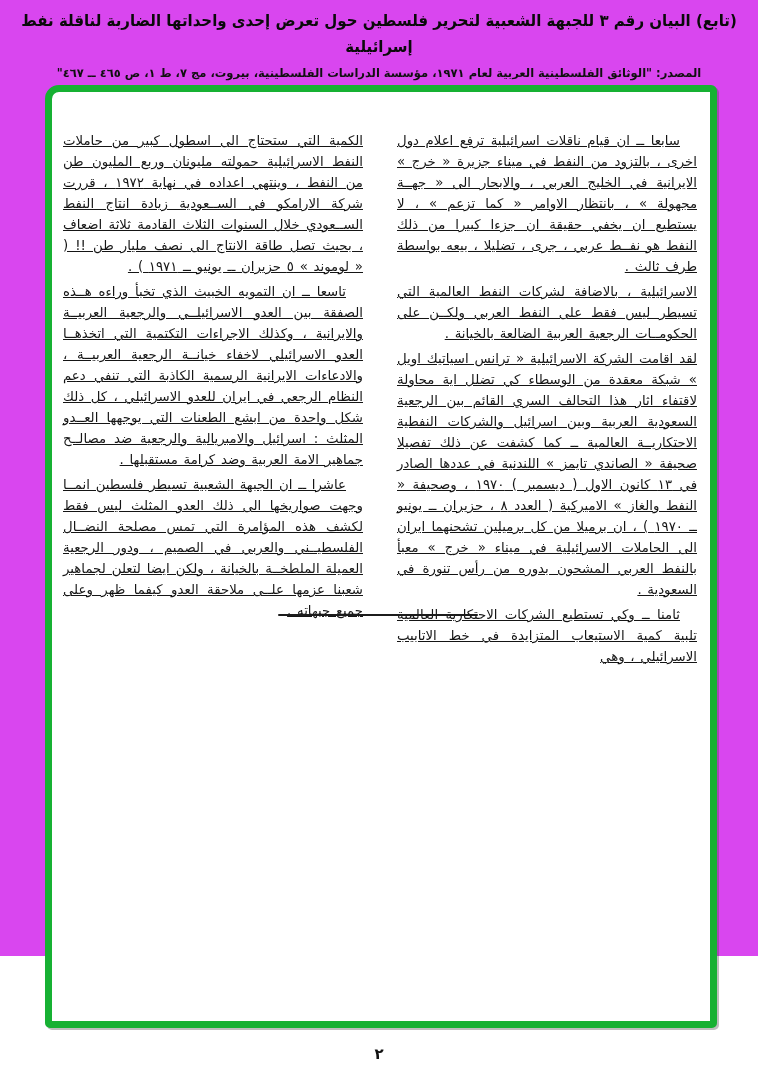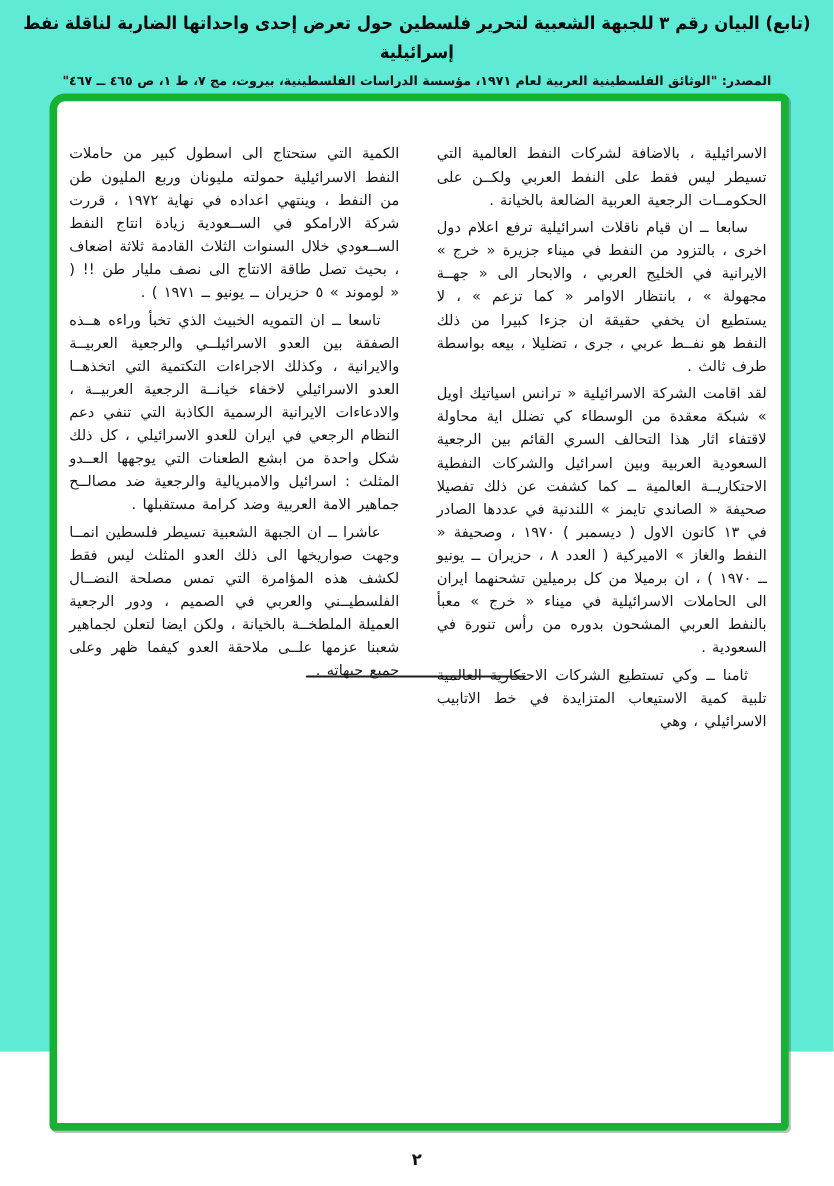--- a/index.html
+++ b/index.html
@@ -8,21 +8,21 @@
     width: 758px;
     height: 1078px;
     background: #ffffff;
     overflow: hidden;
     font-family: "DejaVu Sans", "Liberation Sans", sans-serif;
   }
   .page {
     position: relative;
     width: 758px;
     height: 956px;
-    background: #5eead4;
+    background: #d946ef;
     color: #111;
   }
   
   .doc-header {
     position: absolute;
     top: 10px;
     left: 0;
     width: 758px;
     text-align: center;
     direction: rtl;
@@ -72,20 +72,21 @@
     font-size: 13.3px;
     line-height: 21px;
     color: #151515;
     text-align: justify;
     text-align-last: right;
     word-spacing: 1.5px;
   }
   .text-col p.para {
     margin: 0 0 4px 0;
     padding: 0;
+    text-decoration: underline;
   }
   .text-col p.para.indent {
     text-indent: 17px;
   }
   
   .section-divider {
     position: absolute;
     top: 614px;
     left: 278px;
     width: 200px;
@@ -111,22 +112,22 @@
 <div class="page">
 
   <header class="doc-header">
     <div class="doc-title">(تابع) البيان رقم ٣ للجبهة الشعبية لتحرير فلسطين حول تعرض إحدى واحداتها الضاربة لناقلة نفط إسرائيلية</div>
     <div class="doc-source">المصدر: "الوثائق الفلسطينية العربية لعام ١٩٧١، مؤسسة الدراسات الفلسطينية، بيروت، مج ٧، ط ١، ص ٤٦٥ ــ ٤٦٧"</div>
   </header>
 
   <div class="content-frame" style="border-color: rgb(23, 177, 51);">
     <div class="columns">
       <div class="text-col">
+          <p class="para indent">سابعا ــ ان قيام ناقلات اسرائيلية ترفع اعلام دول اخرى ، بالتزود من النفط في ميناء جزيرة « خرج » الايرانية في الخليج العربي ، والابحار الى « جهــة مجهولة » ، بانتظار الاوامر « كما تزعم » ، لا يستطيع ان يخفي حقيقة ان جزءا كبيرا من ذلك النفط هو نفــط عربي ، جرى ، تضليلا ، بيعه بواسطة طرف ثالث .</p>
           <p class="para">الاسرائيلية ، بالاضافة لشركات النفط العالمية التي تسيطر ليس فقط على النفط العربي ولكــن على الحكومــات الرجعية العربية الضالعة بالخيانة .</p>
-          <p class="para indent">سابعا ــ ان قيام ناقلات اسرائيلية ترفع اعلام دول اخرى ، بالتزود من النفط في ميناء جزيرة « خرج » الايرانية في الخليج العربي ، والابحار الى « جهــة مجهولة » ، بانتظار الاوامر « كما تزعم » ، لا يستطيع ان يخفي حقيقة ان جزءا كبيرا من ذلك النفط هو نفــط عربي ، جرى ، تضليلا ، بيعه بواسطة طرف ثالث .</p>
           <p class="para">لقد اقامت الشركة الاسرائيلية « ترانس اسياتيك اويل » شبكة معقدة من الوسطاء كي تضلل اية محاولة لاقتفاء اثار هذا التحالف السري القائم بين الرجعية السعودية العربية وبين اسرائيل والشركات النفطية الاحتكاريــة العالمية ــ كما كشفت عن ذلك تفصيلا صحيفة « الصاندي تايمز » اللندنية في عددها الصادر في ١٣ كانون الاول ( ديسمبر ) ١٩٧٠ ، وصحيفة « النفط والغاز » الاميركية ( العدد ٨ ، حزيران ــ يونيو ــ ١٩٧٠ ) ، ان برميلا من كل برميلين تشحنهما ايران الى الحاملات الاسرائيلية في ميناء « خرج » معبأ بالنفط العربي المشحون بدوره من رأس تنورة في السعودية .</p>
           <p class="para indent">ثامنا ــ وكي تستطيع الشركات الاحتكارية العالمية تلبية كمية الاستيعاب المتزايدة في خط الاتابيب الاسرائيلي ، وهي</p>
         </div>
       <div class="text-col">
           <p class="para">الكمية التي ستحتاج الى اسطول كبير من حاملات النفط الاسرائيلية حمولته مليونان وربع المليون طن من النفط ، وينتهي اعداده في نهاية ١٩٧٢ ، قررت شركة الارامكو في الســعودية زيادة انتاج النفط الســعودي خلال السنوات الثلاث القادمة ثلاثة اضعاف ، بحيث تصل طاقة الانتاج الى نصف مليار طن !! ( « لوموند » ٥ حزيران ــ يونيو ــ ١٩٧١ ) .</p>
           <p class="para indent">تاسعا ــ ان التمويه الخبيث الذي تخبأ وراءه هــذه الصفقة بين العدو الاسرائيلــي والرجعية العربيــة والايرانية ، وكذلك الاجراءات التكتمية التي اتخذهــا العدو الاسرائيلي لاخفاء خيانــة الرجعية العربيــة ، والادعاءات الايرانية الرسمية الكاذبة التي تنفي دعم النظام الرجعي في ايران للعدو الاسرائيلي ، كل ذلك شكل واحدة من ابشع الطعنات التي يوجهها العــدو المثلث : اسرائيل والامبريالية والرجعية ضد مصالــح جماهير الامة العربية وضد كرامة مستقبلها .</p>
           <p class="para indent">عاشرا ــ ان الجبهة الشعبية تسيطر فلسطين انمــا وجهت صواريخها الى ذلك العدو المثلث ليس فقط لكشف هذه المؤامرة التي تمس مصلحة النضــال الفلسطيــني والعربي في الصميم ، ودور الرجعية العميلة الملطخــة بالخيانة ، ولكن ايضا لتعلن لجماهير شعبنا عزمها علــى ملاحقة العدو كيفما ظهر وعلى جميع جبهاته .</p>
         </div>
     </div>
   </div>

